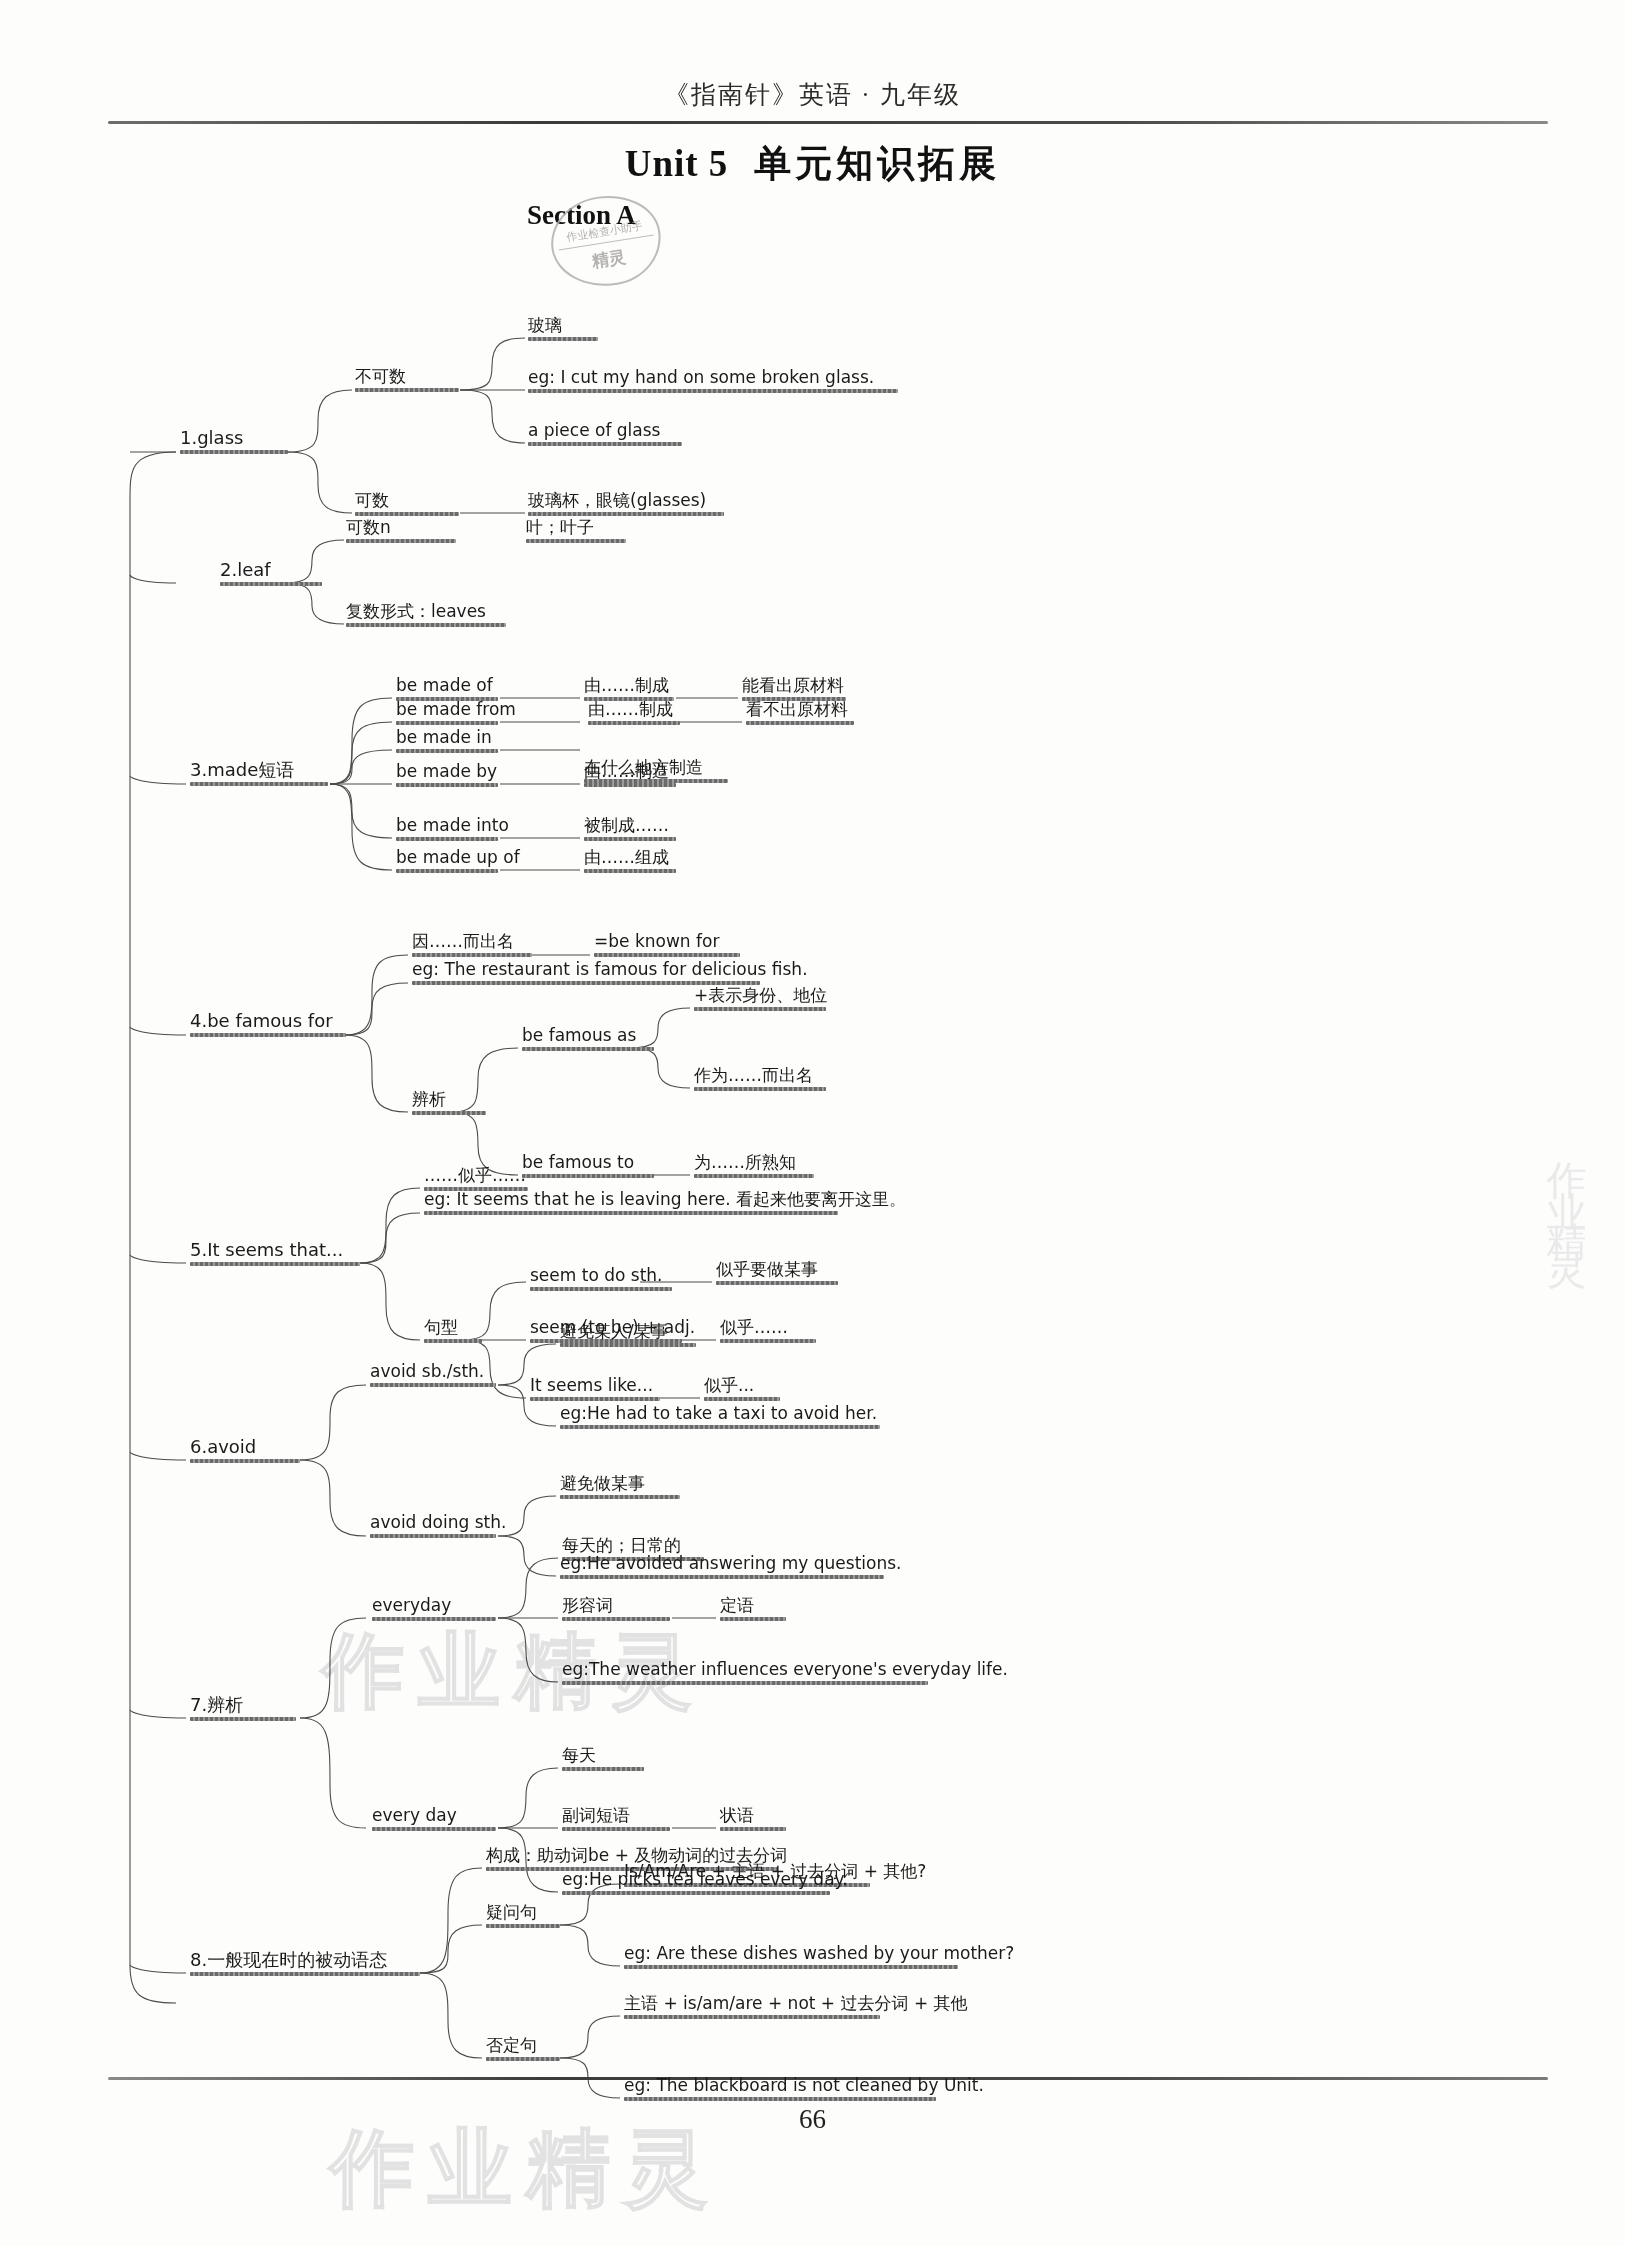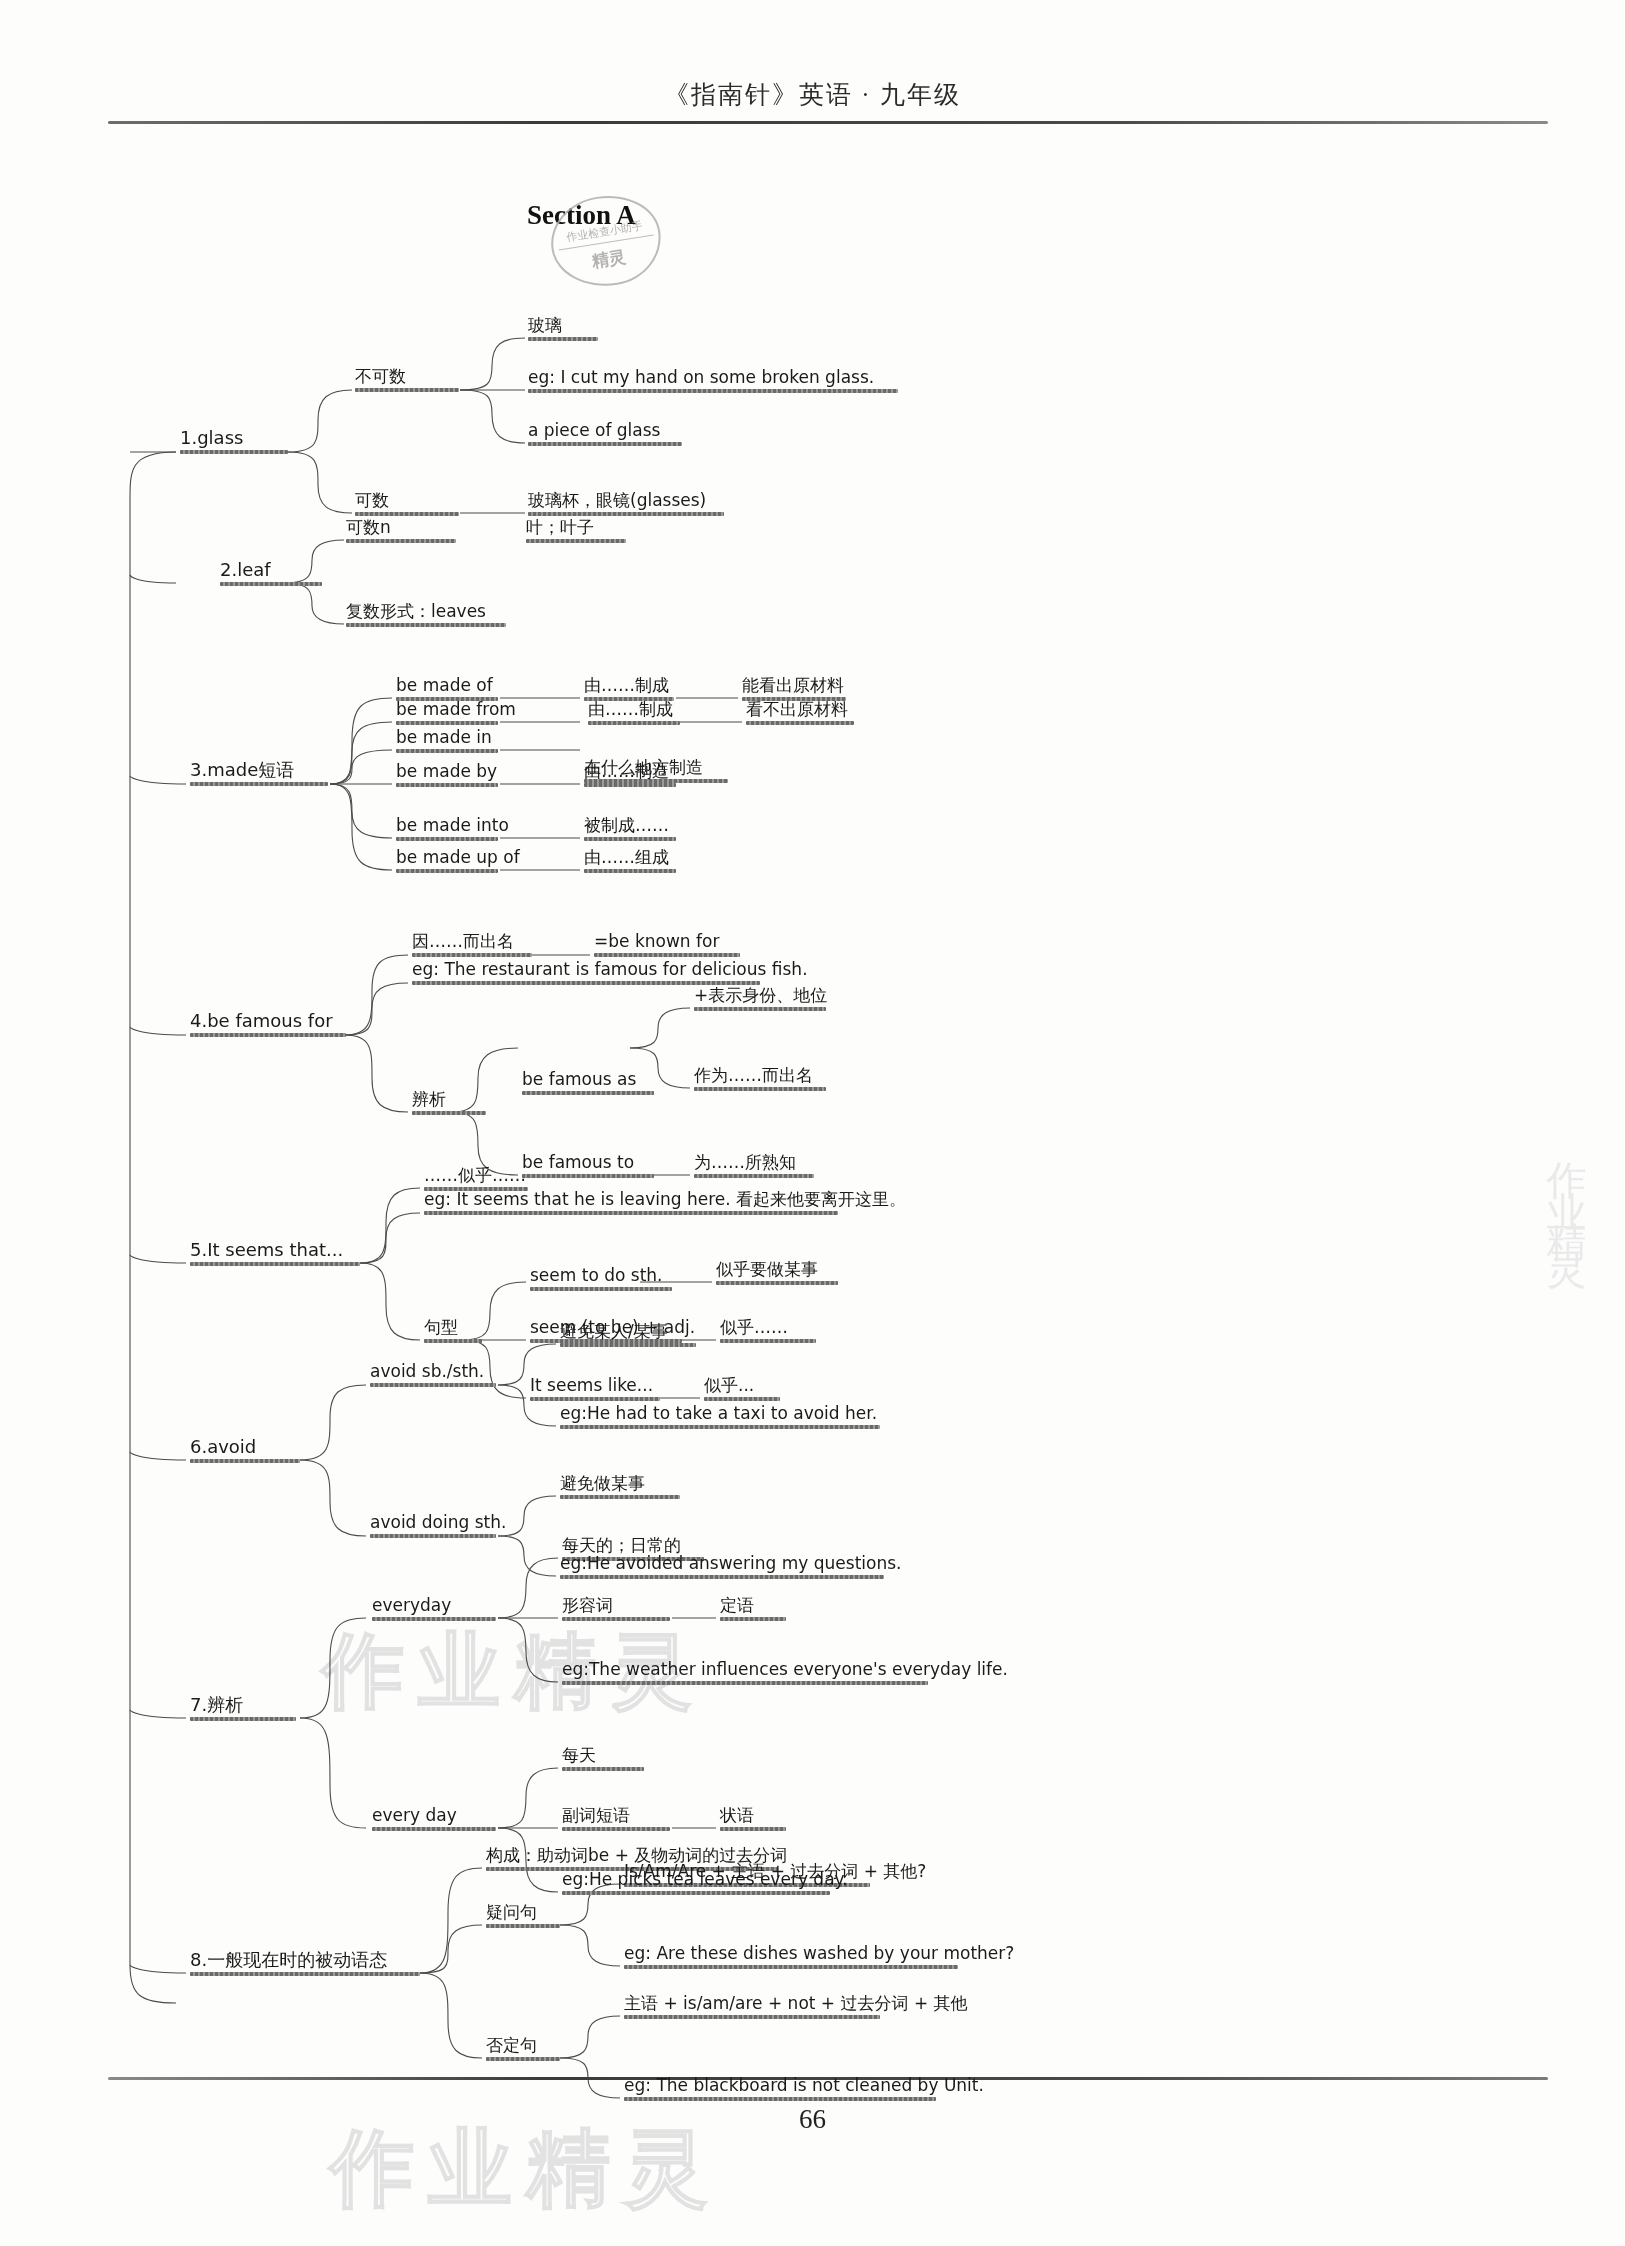--- a/index.html
+++ b/index.html
@@ -180,20 +180,23 @@
   .node.big { font-size: 18px; }
 </style>
 </head>
 <body>
 
 <div id="page">
 
   <div class="hdr-text">《指南针》英语 · 九年级</div>
   <div class="hdr-rule"></div>
 
+  <div class="unit-title">
+    <span>Unit 5</span><span class="cn">单元知识拓展</span>
+  </div>
   <div class="section-label">Section A</div>
 
   <div class="stamp">
     <div class="l1">作业检查小助手</div>
     <div class="bar"></div>
     <div class="l2">精灵</div>
   </div>
 
   <div class="wm-outline wm-mid">作业精灵</div>
   <div class="wm-outline wm-bottom">作业精灵</div>
@@ -389,21 +392,21 @@
   </div>
   <div class="node en" style="top:932px;left:594px;">
     <span class="txt">=be known for</span><span class="ul" style="width:146px;"></span>
   </div>
   <div class="node en" style="top:960px;left:412px;">
     <span class="txt">eg: The restaurant is famous for delicious fish.</span><span class="ul" style="width:348px;"></span>
   </div>
   <div class="node cn" style="top:1090px;left:412px;">
     <span class="txt">辨析</span><span class="ul" style="width:74px;"></span>
   </div>
-  <div class="node en" style="top:1026px;left:522px;margin-top:44px;">
+  <div class="node en" style="top:1026px;left:522px;">
     <span class="txt">be famous as</span><span class="ul" style="width:132px;"></span>
   </div>
   <div class="node cn" style="top:986px;left:694px;">
     <span class="txt">+表示身份、地位</span><span class="ul" style="width:132px;"></span>
   </div>
   <div class="node cn" style="top:1066px;left:694px;">
     <span class="txt">作为……而出名</span><span class="ul" style="width:132px;"></span>
   </div>
   <div class="node en" style="top:1153px;left:522px;">
     <span class="txt">be famous to</span><span class="ul" style="width:132px;"></span>

